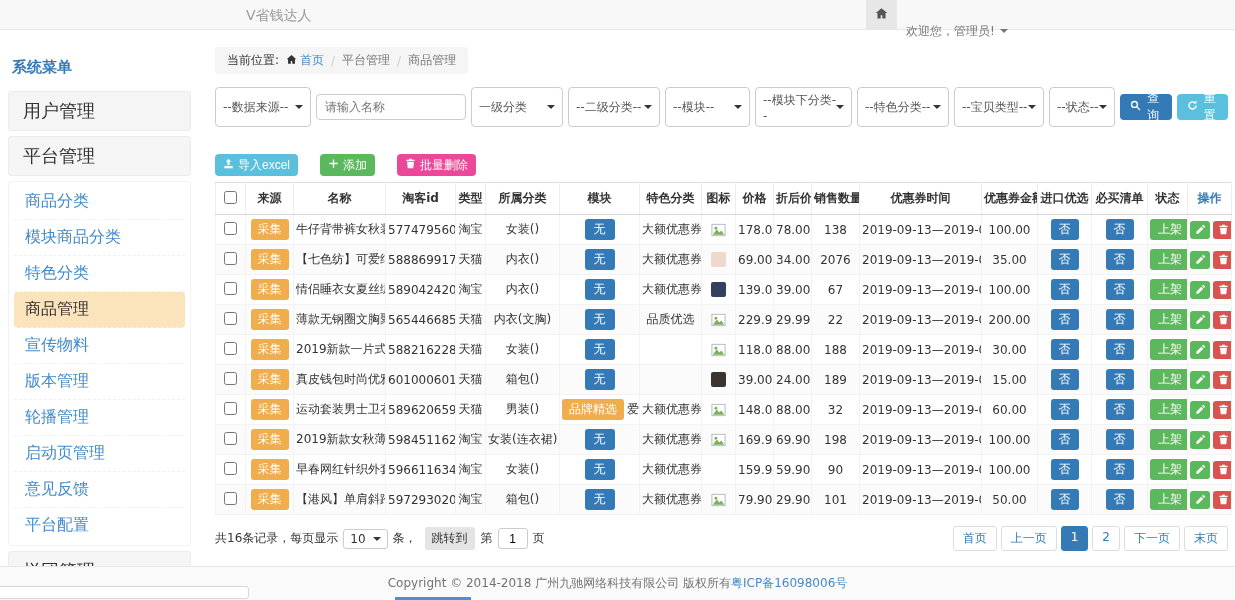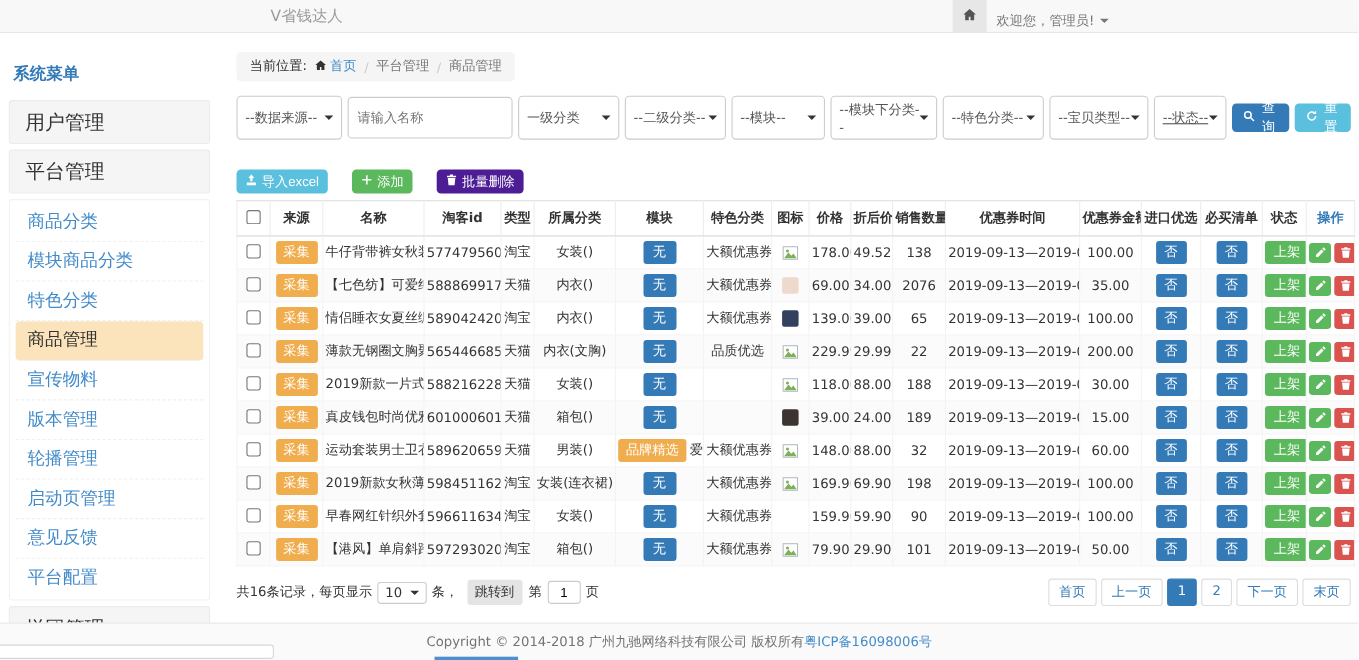--- a/index.html
+++ b/index.html
@@ -8,21 +8,21 @@
   body { position:relative; }
 
   
   .topbar { position:absolute; top:0; left:0; right:0; height:30px;
     background:#f8f8f8; border-bottom:1px solid #e7e7e7; z-index:4; }
   .brand { position:absolute; left:246px; top:0; line-height:30px;
     font-size:14px; color:#9b9b9b; }
   .home-box { position:absolute; left:866px; top:0; width:31px; height:29px;
     background:#e7e7e7; display:flex; align-items:center; justify-content:center;
     color:#555; cursor:pointer; }
-  .welcome { position:absolute; left:906px; top:4px; line-height:30px;
+  .welcome { position:absolute; left:906px; top:16px; line-height:30px;
     font-size:12px; color:#777; display:flex; align-items:center; gap:5px;
     cursor:pointer; }
   .caret-down { width:0; height:0; border-left:4px solid transparent;
     border-right:4px solid transparent; border-top:4px solid #777; display:inline-block; }
 
   
   .sidebar { position:absolute; left:8px; top:50px; width:183px; z-index:1; }
   .sidebar-title { color:#337ab7; font-weight:bold; font-size:15px; padding:8px 4px 14px; }
   .menu-group { background:#f5f5f5; border:1px solid #ececec; border-radius:3px;
     padding:7px 14px; margin-bottom:5px; font-size:18px; color:#333; cursor:pointer; }
@@ -41,28 +41,28 @@
   .breadcrumb a { color:#428bca; text-decoration:none; display:inline-flex;
     align-items:center; gap:3px; }
   .breadcrumb .sep { color:#ccc; }
   .bc-home { color:#333; }
 
   .filter-row { margin-top:13px; display:flex; align-items:center; gap:5px; }
   .sel { height:40px; border:1px solid #ccc; border-radius:4px; background:#fff;
     display:inline-flex; align-items:center; justify-content:space-between;
     padding:0 7px; font-size:12px; color:#555; flex:0 0 auto; cursor:pointer; }
   .sel .caret-down { border-top-color:#333; }
-  .name-input { height:38px; border:1px solid #ccc; border-radius:4px;
+  .name-input { height:26px; border:1px solid #ccc; border-radius:4px;
     padding:0 8px; font-size:12px; color:#555; flex:0 0 auto; }
   .btn { height:26px; border:none; border-radius:4px; color:#fff; font-size:12px;
     display:inline-flex; align-items:center; gap:4px; padding:0 10px; cursor:pointer; }
   .btn-primary { background:#337ab7; }
   .btn-info { background:#5bc0de; }
   .btn-success { background:#5cb85c; }
-  .btn-danger-light { background:#4c1d95;font-family:Liberation Serif, serif; }
+  .btn-danger-light { background:#ec4899;font-family:Liberation Serif, serif; }
 
   .toolbar { display:flex; justify-content:flex-start; gap:22px; margin:27px 0 6px; }
   .toolbar .btn { height:22px; padding:0 8px; }
 
   table { width:100%; border-collapse:collapse; table-layout:fixed;
     font-size:12px; color:#333; }
   th { border:1px solid #ededed; border-top:1px solid #ddd; border-bottom:1px solid #d8d8d8;
     padding:7px 2px; text-align:center; font-weight:bold; white-space:nowrap; overflow:hidden; }
   td { border:1px solid #f3f3f3; padding:4px 2px; text-align:center;
     white-space:nowrap; overflow:hidden; vertical-align:middle; }
@@ -194,21 +194,21 @@
         <span class="caret-down"></span>
       </div>
       <div class="sel" style="width: 92px;">
         <span class="sel-label">--特色分类--</span>
         <span class="caret-down"></span>
       </div>
       <div class="sel" style="width: 90px;">
         <span class="sel-label">--宝贝类型--</span>
         <span class="caret-down"></span>
       </div>
-      <div class="sel" style="width: 66px; text-decoration: underline;">
+      <div class="sel" style="width: 66px;">
         <span class="sel-label">--状态--</span>
         <span class="caret-down"></span>
       </div>
       <button class="btn btn-primary" id="searchBtn">
       <span id="searchIcon"><svg viewBox="0 0 16 16" width="11" height="11" fill="none" stroke="currentColor" stroke-width="2">
             <circle cx="6.5" cy="6.5" r="4.3"></circle>
             <line x1="10" y1="10" x2="14.5" y2="14.5"></line>
           </svg></span>
       <span>查询</span>
     </button>
@@ -298,21 +298,21 @@
           <td><span class="badge-blue">无</span></td>
           <td>大额优惠券</td>
           <td><span class="img-ph">
               <svg viewBox="0 0 16 16" width="15" height="14">
                 <rect x="0.5" y="1.5" width="15" height="13" fill="#fff" stroke="#a9b4c0"></rect>
                 <circle cx="5" cy="6" r="1.6" fill="#7cb157"></circle>
                 <path d="M1.5 13.5 6 7.5l3 3.4 2.3-2.4 3.2 5z" fill="#7cb157"></path>
               </svg>
             </span></td>
           <td>178.00</td>
-          <td>49.52</td>
+          <td>78.00</td>
           <td>138</td>
           <td>2019-09-13—2019-09-17</td>
           <td>100.00</td>
           <td><span class="xs-btn xs-blue">否</span></td>
           <td><span class="xs-btn xs-blue">否</span></td>
           <td><span class="xs-btn xs-green">上架</span></td>
           <td><span class="icon-btn green">
               <svg viewBox="0 0 16 16" width="11" height="11" fill="currentColor">
                 <path d="M2 11.2 9.2 4l2.8 2.8L4.8 14H2z"></path>
                 <path d="M10.2 3l1.9-1.9 2.8 2.8L13 5.8z"></path>
@@ -359,21 +359,21 @@
           <td><span class="badge-orange">采集</span></td>
           <td>情侣睡衣女夏丝绸男士...</td>
           <td>589042420344</td>
           <td>淘宝</td>
           <td>内衣()</td>
           <td><span class="badge-blue">无</span></td>
           <td>大额优惠券</td>
           <td><span class="thumb" style="background: rgb(52, 65, 94);"></span></td>
           <td>139.00</td>
           <td>39.00</td>
-          <td>65</td>
+          <td>67</td>
           <td>2019-09-13—2019-09-20</td>
           <td>100.00</td>
           <td><span class="xs-btn xs-blue">否</span></td>
           <td><span class="xs-btn xs-blue">否</span></td>
           <td><span class="xs-btn xs-green">上架</span></td>
           <td><span class="icon-btn green">
               <svg viewBox="0 0 16 16" width="11" height="11" fill="currentColor">
                 <path d="M2 11.2 9.2 4l2.8 2.8L4.8 14H2z"></path>
                 <path d="M10.2 3l1.9-1.9 2.8 2.8L13 5.8z"></path>
               </svg>

